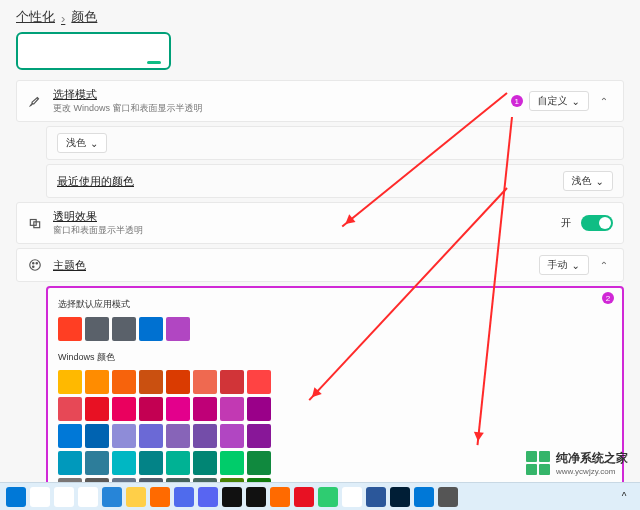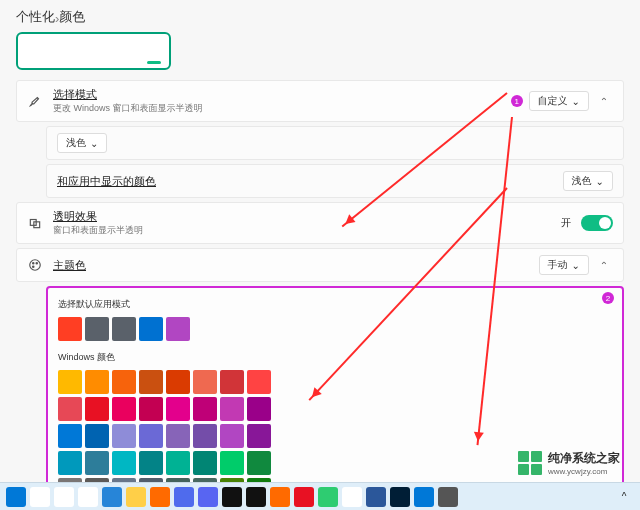--- a/index.html
+++ b/index.html
@@ -12,21 +12,23 @@
     height: 510px;
     overflow: hidden;
     position: relative;
   }
   .page { padding: 8px 16px 0 16px; }
   .breadcrumb {
     font-size: 13px;
     color: #333;
     margin-bottom: 6px;
     display: flex;
+    gap: 6px;
     align-items: flex-end;
+    text-decoration: underline;
   }
   .breadcrumb .sep { color: #888; }
   .preview {
     height: 38px;
     border: 2px solid #00a078;
     border-radius: 6px;
     background: #fff;
     width: 155px;
     margin-bottom: 10px;
     position: relative;
@@ -173,21 +175,21 @@
     width: 20px; height: 20px;
     border-radius: 3px;
     display: flex;
     align-items: center;
     justify-content: center;
     font-size: 10px;
   }
   .tb-spacer { flex: 1; }
   .watermark {
     position: absolute;
-    right: 20px; bottom: 34px;
+    right: 12px; bottom: 34px;
     display: flex;
     align-items: center;
     gap: 6px;
     z-index: 5;
   }
   .watermark .logo {
     width: 24px; height: 24px;
     display: grid;
     grid-template-columns: 1fr 1fr;
     grid-template-rows: 1fr 1fr;
@@ -230,21 +232,21 @@
 
   <div class="row sub">
     <div class="value">
       <span>浅色</span>
       <span>⌄</span>
     </div>
   </div>
 
   <div class="row sub">
     <div class="labels">
-        <div class="title">和应用中显示的颜色</div>
+        <div class="title">最近使用的颜色</div>
       </div>
     <div class="value">
       <span>浅色</span>
       <span>⌄</span>
     </div>
   </div>
 
   <div class="row">
     <span class="icon">
       <svg viewBox="0 0 24 24" fill="none" stroke="currentColor" stroke-width="2">

